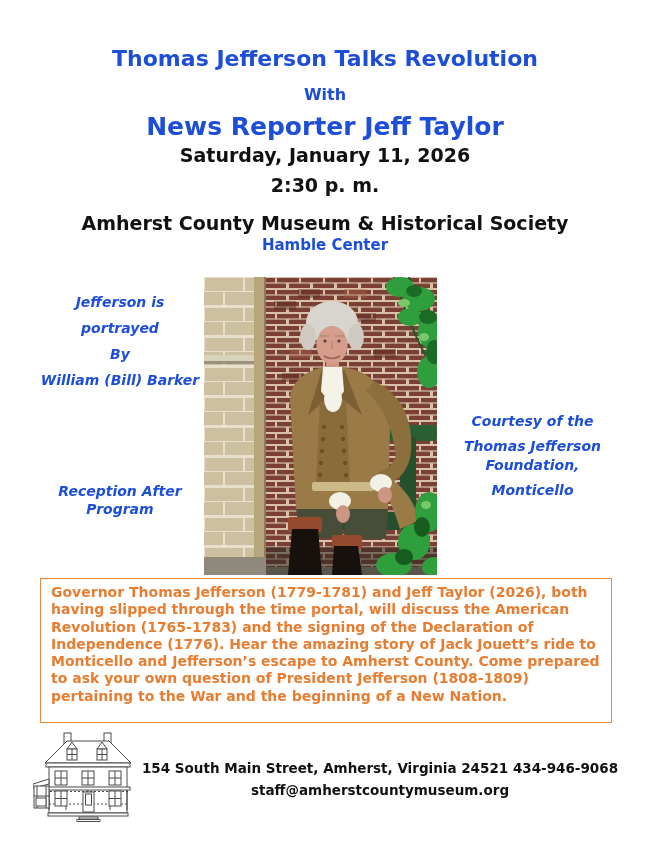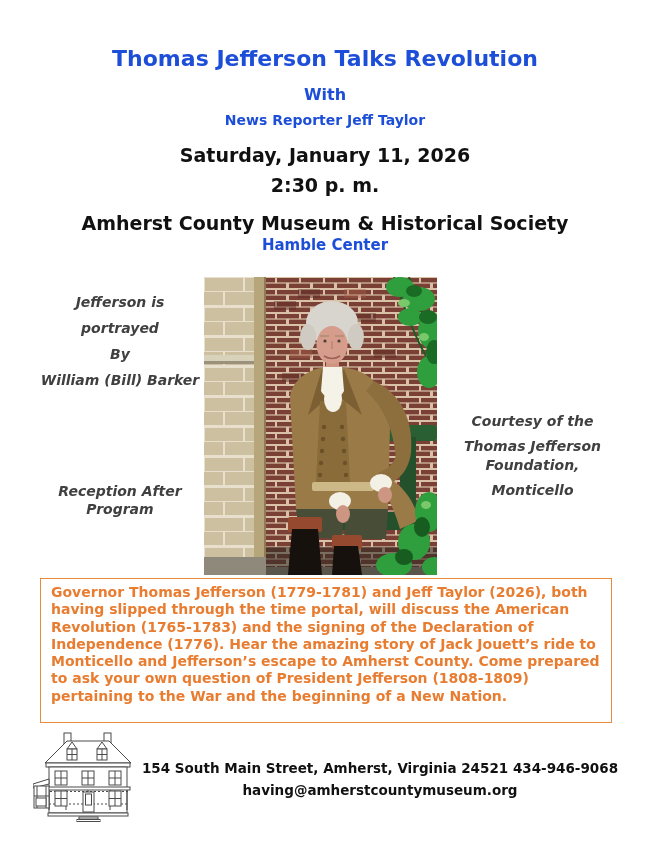--- a/index.html
+++ b/index.html
@@ -7,26 +7,26 @@
   .page {
     position:relative; width:650px; height:841px; margin:0 auto;
     background:#ffffff; overflow:hidden;
     font-family:"DejaVu Sans", "Liberation Sans", sans-serif;
   }
   .cline { position:absolute; left:0; width:100%; text-align:center; }
   .orange { color:#1d4ed8; }
   .black  { color:#111111; }
   .title     { top:46px;  font-size:22px;   font-weight:700; }
   .with      { top:85px;  font-size:16px;   font-weight:700; }
-  .presenter { top:112px; font-size:14px; font-weight:700;text-align:center; }
+  .presenter { top:112px; font-size:25px; font-weight:700;text-align:center; }
   .dateline  { top:144px; font-size:19px;   font-weight:700; }
   .timeline  { top:174px; font-size:19px;   font-weight:700; }
   .venueline { top:212px; font-size:19px;   font-weight:700; }
   .roomline  { top:236px; font-size:15px;   font-weight:700; }
-  .side { position:absolute; text-align:center; color:#404040;
+  .side { position:absolute; text-align:center; color:#1d4ed8;
           font-style:italic; font-weight:700; font-size:14px; line-height:18px; }
   .portrayal    { left:40px;  top:293px; width:160px; }
   .portrayal p  { margin:0 0 8px 0; }
   .reception    { left:40px;  top:482px; width:160px; }
   .admission    { left:440px; top:292px; width:185px; }
   .courtesy     { left:440px; top:412px; width:185px; line-height:19px; }
   .courtesy p   { margin:0 0 6px 0; }
   .photo { position:absolute; left:204px; top:277px; width:233px; height:298px; }
   .photo svg { display:block; }
   .descbox {
@@ -227,16 +227,16 @@
       <rect x="46" y="87" width="19" height="2"></rect>
         <rect x="44" y="89.5" width="23" height="2"></rect>
       <polygon points="0,54 16,49 16,54 0,58"></polygon>
       <rect x="1" y="56" width="15" height="22"></rect>
       <path class="ln" d="M4,56 V78 M13,56 V78 M1,66 H16"></path>
       <rect x="3" y="68" width="10" height="8"></rect>
     </svg>
   </div>
   <div class="contact">
     <div class="addr">154 South Main Street, Amherst, Virginia 24521 434-946-9068</div>
-    <div>having@amherstcountymuseum.org</div>
+    <div>staff@amherstcountymuseum.org</div>
   </div>
 
 </div>
 
 </body></html>

